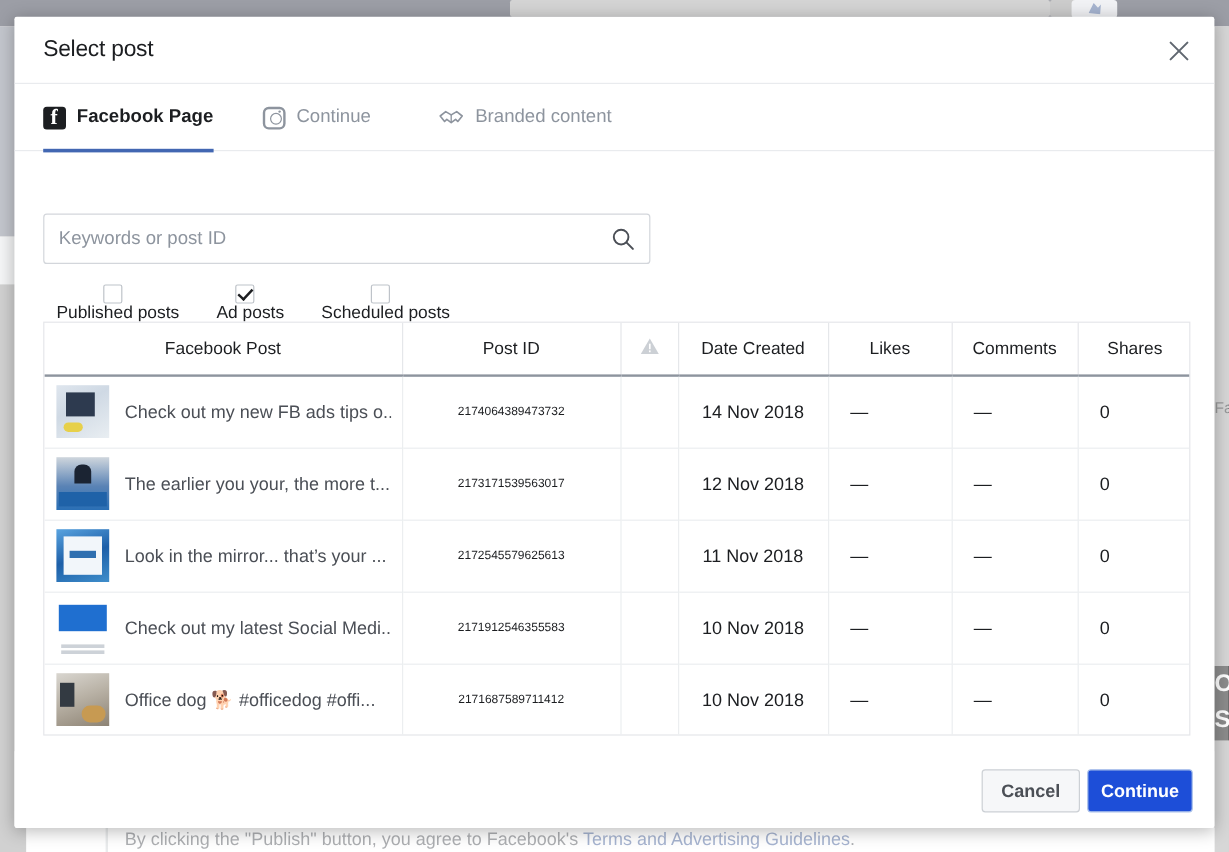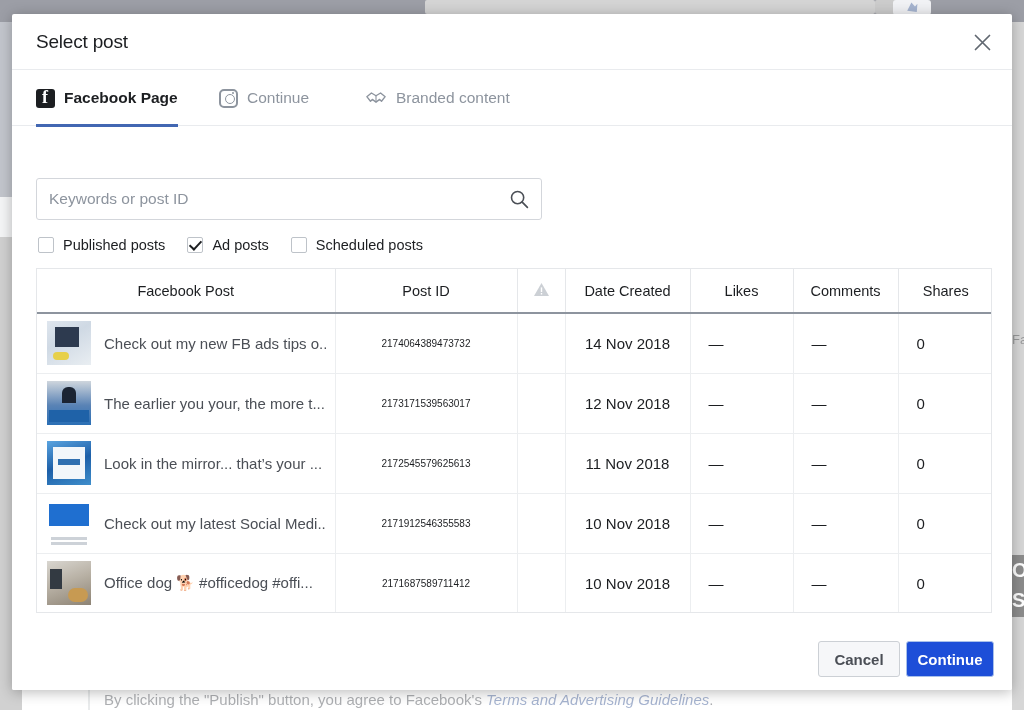--- a/index.html
+++ b/index.html
@@ -66,21 +66,21 @@
     background: #fff;
   }
   .bg-bottom-rule {
     position: absolute; left: 88px; top: 690px; width: 2px; height: 20px;
     background: #cfd2d6;
   }
   .bg-bottom-text {
     position: absolute; left: 104px; top: 691px;
     font-size: 15px; color: #4b4f56; white-space: nowrap;
   }
-  .bg-bottom-text a { color: #3b5998; text-decoration: none; font-style: italic; }
+  .bg-bottom-text a { color: #3b5998; text-decoration: none; }
 
   
   #dim {
     position: absolute; left: 0; top: 0; width: 1024px; height: 710px;
     background: rgba(255,255,255,0.55);
   }
 
   
   #modal {
     position: absolute; left: 12px; top: 14px;
@@ -173,21 +173,21 @@
     font-size: 15.5px; color: #1c1e21; padding: 0 12px;
   }
   .search-input::placeholder { color: #8d949e; }
   .search-icon {
     position: absolute; right: 12px; top: 10px;
     width: 20px; height: 20px; cursor: pointer;
   }
 
   
   .filters { position: absolute; left: 26px; top: 111px; display: flex; align-items: center; }
-  .filter { display: flex; align-items: center; cursor: pointer; }
+  .filter { display: flex; align-items: center; cursor: pointer; flex-direction: column; }
   .cb {
     width: 16px; height: 16px;
     border: 1px solid #bec3c9; border-radius: 2px;
     background: #fff; position: relative;
   }
   .cb.checked:after {
     content: ""; position: absolute; left: 4px; top: 0px;
     width: 5px; height: 10px;
     border: solid #1c1e21; border-width: 0 2px 2px 0;
     transform: rotate(43deg);

